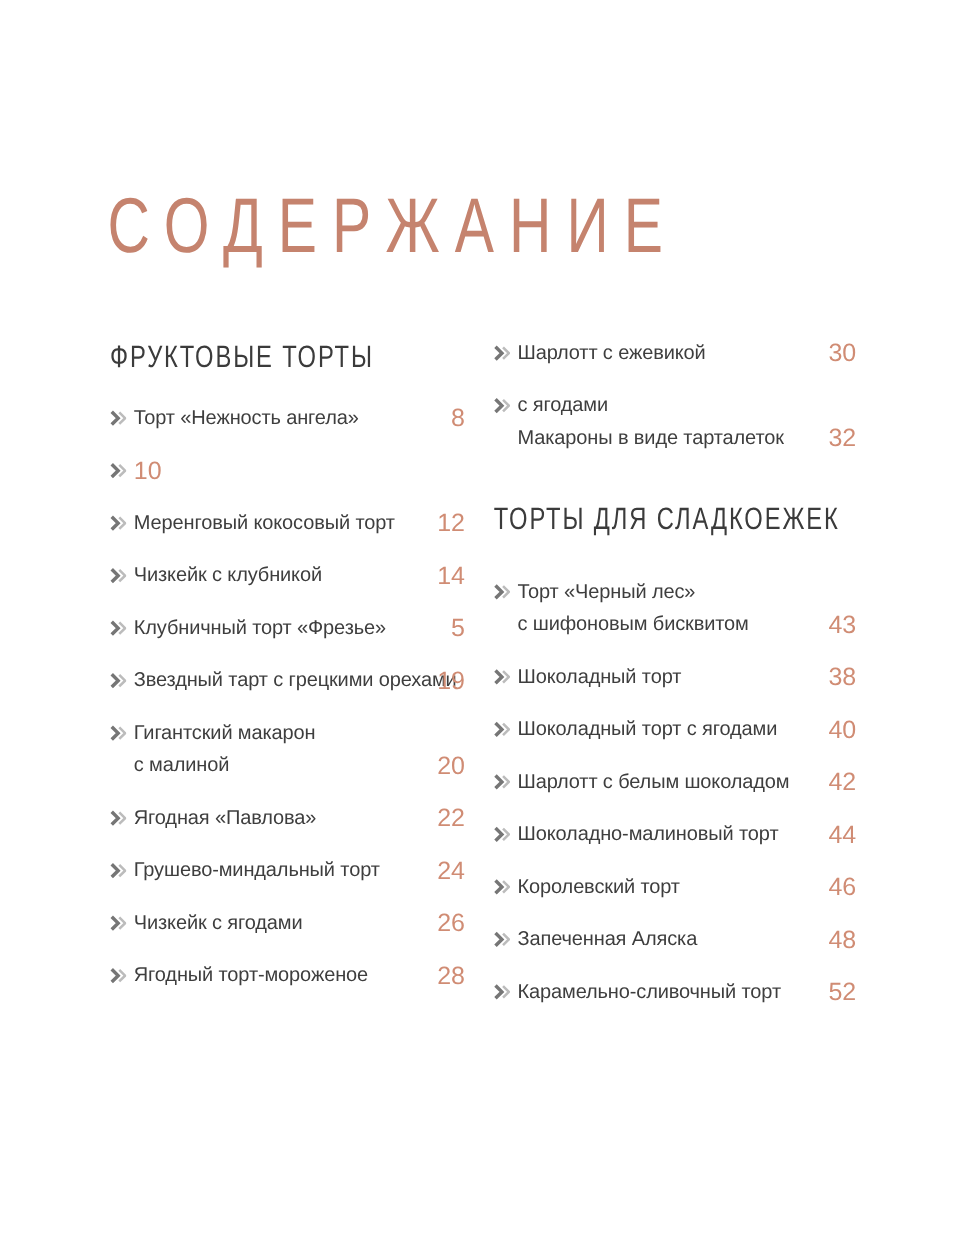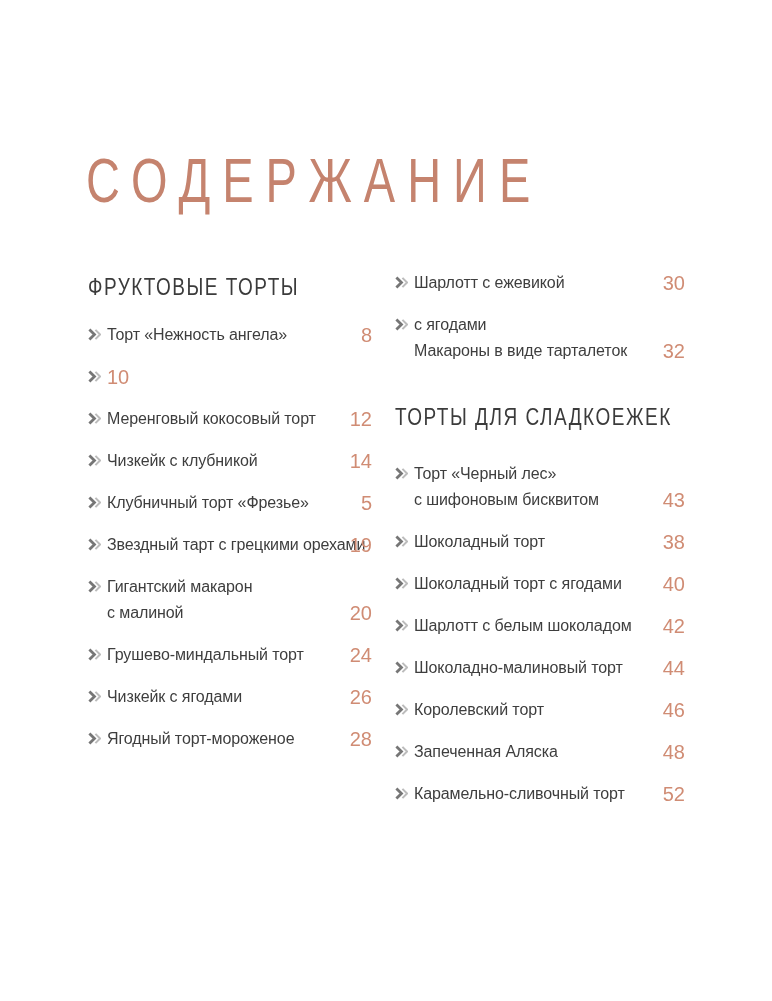--- a/index.html
+++ b/index.html
@@ -167,20 +167,32 @@
         <span class="page-num">20</span>
       </div>
       <div class="entry">
         <span class="chev">
           <svg viewBox="0 0 14 14" width="13" height="13">
             <path d="M1.5 1.5 L7 7 L1.5 12.5" fill="none" stroke="#767676" stroke-width="3"></path>
             <path d="M8 2 L13 7 L8 12" fill="none" stroke="#bcbcbc" stroke-width="2.2"></path>
           </svg>
         </span>
         <span class="entry-text">
+          <span class="line">Ягодная «Павлова»</span>
+        </span>
+        <span class="page-num">22</span>
+      </div>
+      <div class="entry">
+        <span class="chev">
+          <svg viewBox="0 0 14 14" width="13" height="13">
+            <path d="M1.5 1.5 L7 7 L1.5 12.5" fill="none" stroke="#767676" stroke-width="3"></path>
+            <path d="M8 2 L13 7 L8 12" fill="none" stroke="#bcbcbc" stroke-width="2.2"></path>
+          </svg>
+        </span>
+        <span class="entry-text">
           <span class="line">Грушево-миндальный торт</span>
         </span>
         <span class="page-num">24</span>
       </div>
       <div class="entry">
         <span class="chev">
           <svg viewBox="0 0 14 14" width="13" height="13">
             <path d="M1.5 1.5 L7 7 L1.5 12.5" fill="none" stroke="#767676" stroke-width="3"></path>
             <path d="M8 2 L13 7 L8 12" fill="none" stroke="#bcbcbc" stroke-width="2.2"></path>
           </svg>

